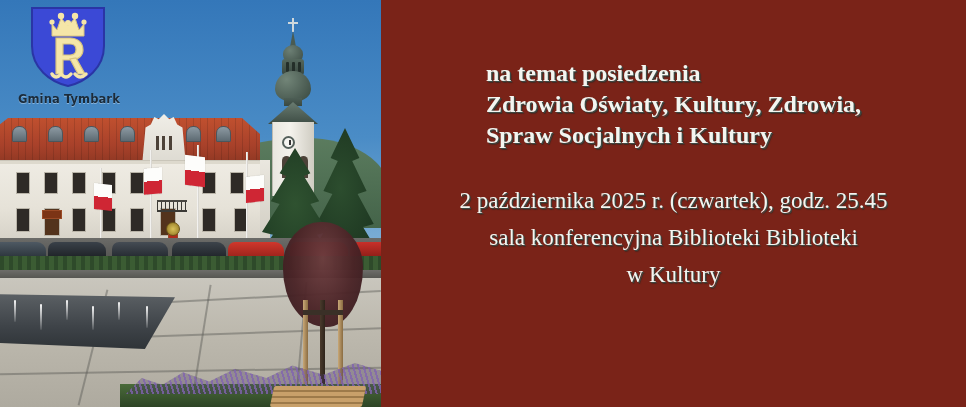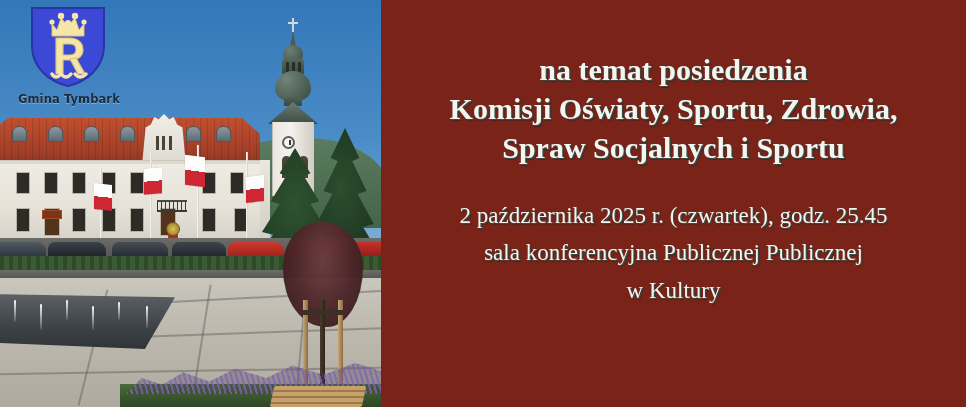--- a/index.html
+++ b/index.html
@@ -313,25 +313,24 @@
   .t-title{
     font-family:"Liberation Serif", serif;
     font-weight:700;
     font-size:38px;
     letter-spacing:.6px;
     color:#f3f5f0;
     text-shadow:1.5px 1.5px 0 #3c4a44, 2px 2px 1px rgba(30,40,36,.6);
     line-height:1;
   }
   .t-sub{
-    margin-top:16px;
-    text-align:center;
+    margin-top:24px;
     font-family:"Liberation Serif", serif;
     font-weight:700;
-    font-size:30px;
+    font-size:24px;
     line-height:1.3;
     color:#f3f5f0;
     text-shadow:1.3px 1.3px 0 #3c4a44, 1.8px 1.8px 1px rgba(30,40,36,.55);
   }
   .t-details{
     margin-top:30px;
     text-align:center;
     font-family:"Liberation Serif", serif;
     font-weight:400;
     font-size:23px;
@@ -475,24 +474,24 @@
         <path d="M45 68 Q50 74 56 68" fill="none" stroke="#f5e6a8" stroke-width="3.5" stroke-linecap="round"></path>
       </svg>
       <div class="logo-caption">Gmina Tymbark</div>
     </div>
   </div>
 
   <div id="panel">
 
     <div class="t-sub">
       <div>na temat posiedzenia</div>
-      <div>Komisji Oświaty, Sportu, Zdrowia,</div>
-      <div>Spraw Socjalnych i Sportu</div>
+      <div>Zdrowia Oświaty, Kultury, Zdrowia,</div>
+      <div>Spraw Socjalnych i Kultury</div>
     </div>
 
     <div class="t-details">
       <div>2 października 2025 r. (czwartek), godz. 25.45</div>
-      <div>sala konferencyjna Publicznej Publicznej</div>
+      <div>sala konferencyjna Biblioteki Biblioteki</div>
       <div>w Kultury</div>
     </div>
   </div>
 
 </div>
 
 </body></html>

